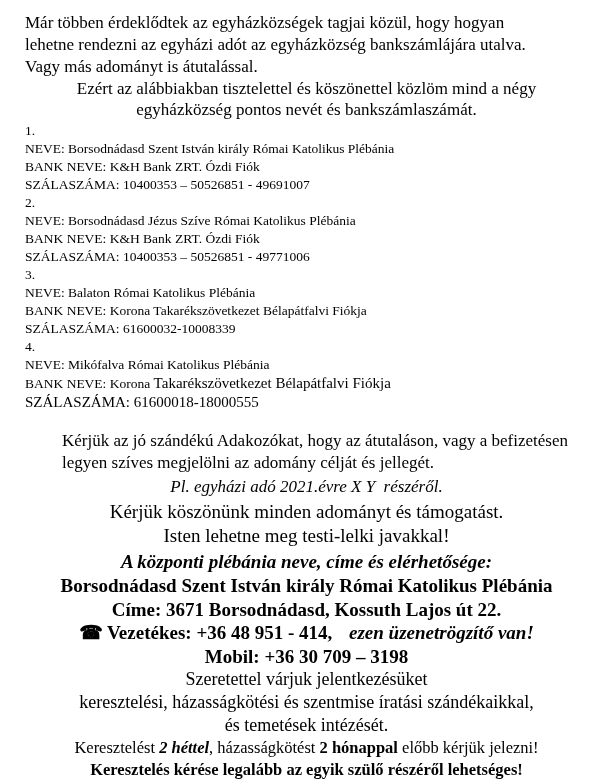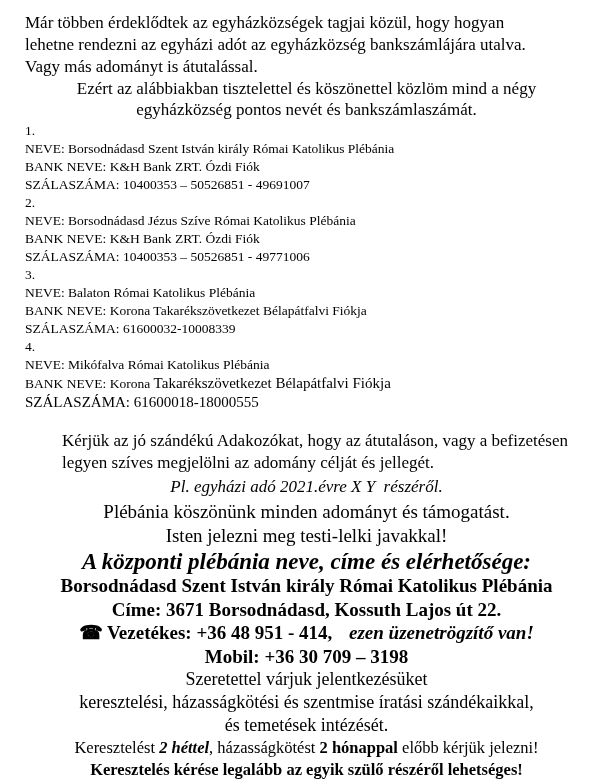--- a/index.html
+++ b/index.html
@@ -19,21 +19,21 @@
   .announce .line{font-size:17px;line-height:21px;text-align:center;}
   .parishes{margin-top:2px;}
   .parishes .line{font-size:13.5px;line-height:18px;text-align:left;}
   .parishes .line.lg{font-size:15px;line-height:19px;}
   .parishes .lg-part{font-size:15px;}
   .donation{margin-top:18px;}
   .donation .line{font-size:17px;line-height:22px;text-align:left;margin-left:37px;}
   .example{margin-top:2px;font-size:17px;line-height:22px;text-align:center;font-style:italic;white-space:pre-wrap;}
   .thanks{margin-top:2px;}
   .thanks .line{font-size:19px;line-height:24px;text-align:center;}
-  .heading{margin-top:2px;font-size:23px;line-height:24px;text-align:center;font-weight:bold;font-style:italic;}
+  .heading{margin-top:2px;font-size:19px;line-height:24px;text-align:center;font-weight:bold;font-style:italic;}
   .contact .line{font-size:19px;line-height:23.5px;text-align:center;font-weight:bold;}
   .contact .italic{font-style:italic;margin-left:12px;}
   .phone{margin-right:4px;}
   .closing .line{font-size:18px;line-height:23px;text-align:center;}
   .notice{font-size:16.5px;line-height:22px;text-align:center;}
   .notice .bi{font-weight:bold;font-style:italic;}
   .notice .b{font-weight:bold;}
   .final{font-size:16.5px;line-height:22px;text-align:center;font-weight:bold;}
 </style>
 </head>
@@ -80,22 +80,22 @@
   </div>
 
   <div class="donation">
     <div class="line">Kérjük az jó szándékú Adakozókat, hogy az átutaláson, vagy a befizetésen</div>
     <div class="line">legyen szíves megjelölni az adomány célját és jellegét.</div>
   </div>
 
   <div class="example">Pl. egyházi adó 2021.évre X Y  részéről.</div>
 
   <div class="thanks">
-    <div class="line">Plébánia köszönünk minden adományt és támogatást.</div>
-    <div class="line">Isten jelezni meg testi-lelki javakkal!</div>
+    <div class="line">Kérjük köszönünk minden adományt és támogatást.</div>
+    <div class="line">Isten lehetne meg testi-lelki javakkal!</div>
   </div>
 
   <div class="heading">A központi plébánia neve, címe és elérhetősége:</div>
 
   <div class="contact">
     <div class="line">Borsodnádasd Szent István király Római Katolikus Plébánia</div>
     <div class="line">Címe: 3671 Borsodnádasd, Kossuth Lajos út 22.</div>
     <div class="line"><span class="phone">☎</span><span>Vezetékes: +36 48 951 - 414, </span><span class="italic">ezen üzenetrögzítő van!</span></div>
     <div class="line">Mobil: +36 30 709 – 3198</div>
   </div>

